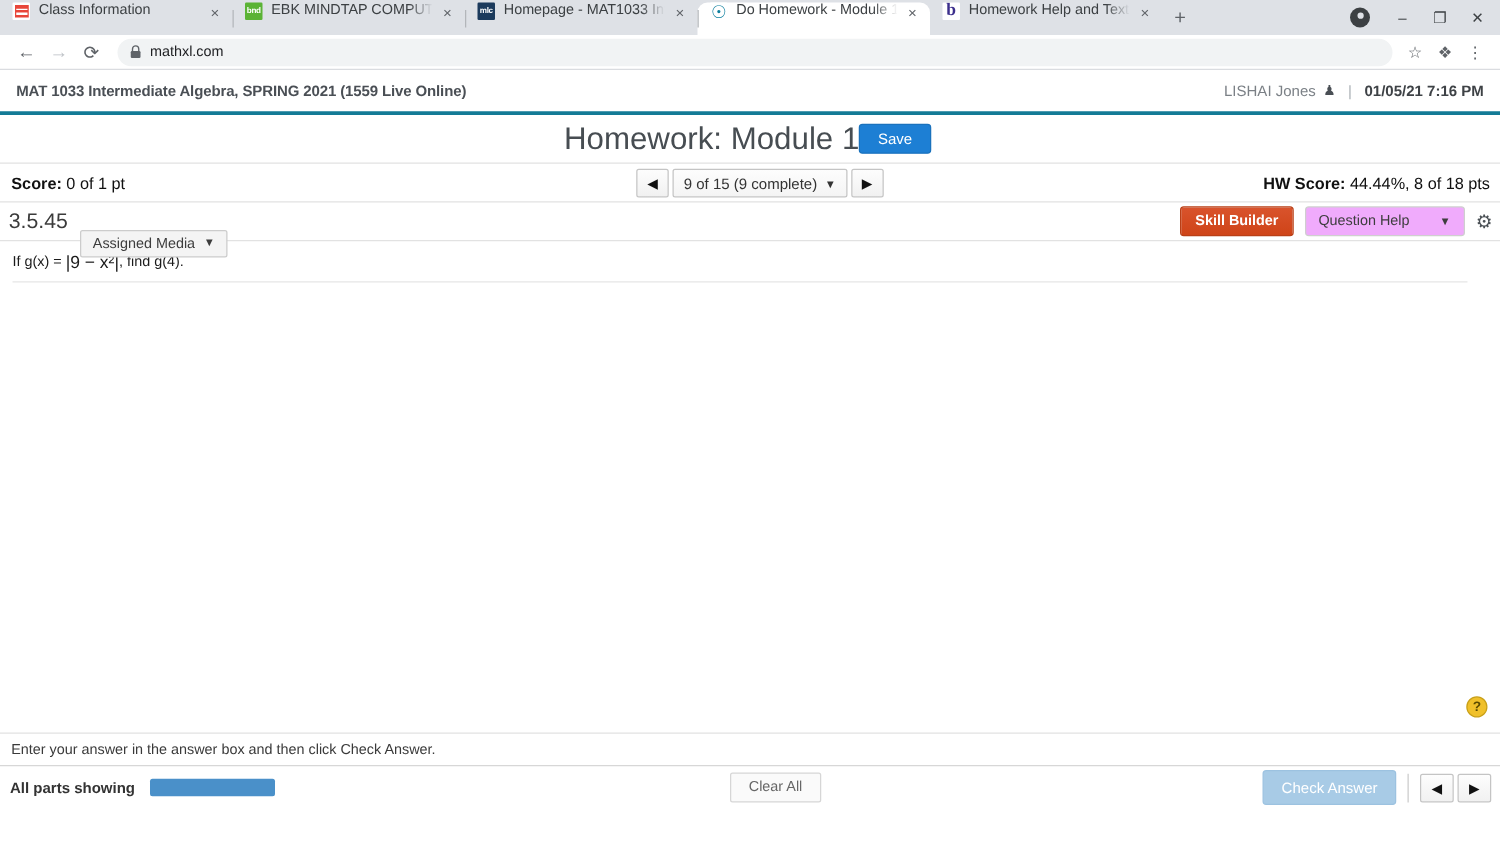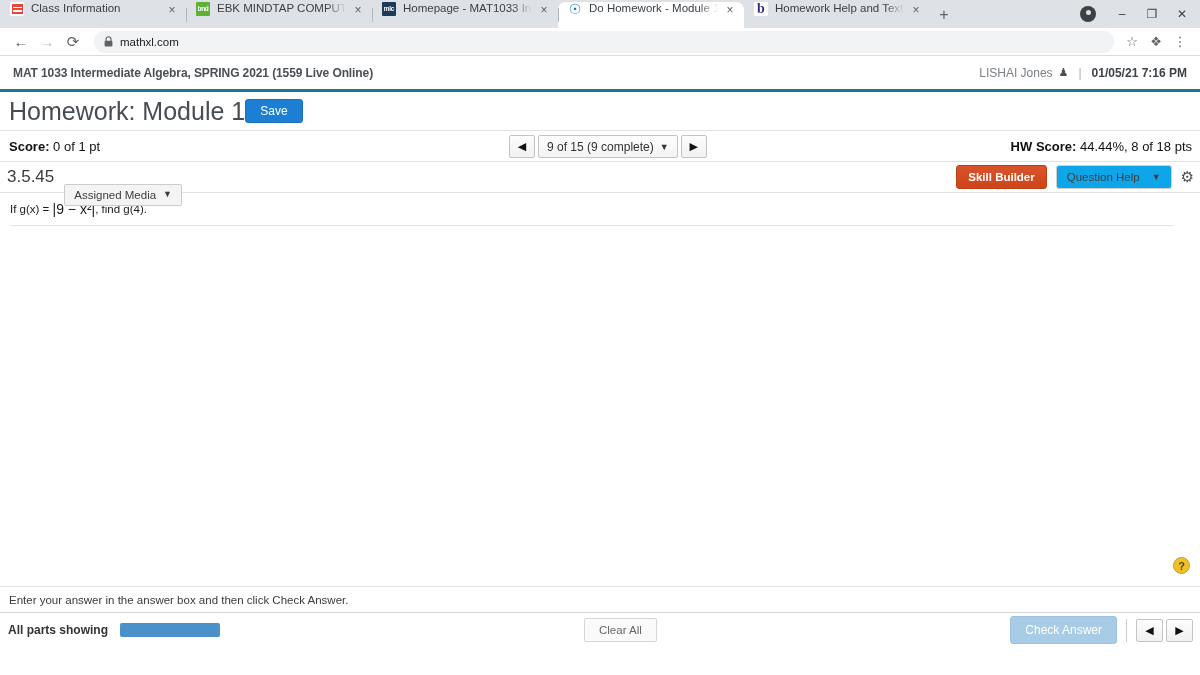--- a/index.html
+++ b/index.html
@@ -157,21 +157,21 @@
   .course-right {
     display:flex; align-items:center; font-size: 12px; color:#6c7278; gap:6px;
   }
   .user-name { color:#7b8086; }
   .person-icon { font-size: 11px; color:#4a4f55; }
   .vert-sep { color:#aab0b5; margin: 0 4px; }
   .datetime { font-weight: bold; color:#3e4246; }
 
   .hw-title-bar {
     height: 39px;
-    display:flex; align-items:center; justify-content:flex-start;
+    display:flex; align-items:center; justify-content:center;
     padding: 0 13px 0 9px;
     border-bottom: 1px solid #e2e2e2;
   }
   .hw-title {
     font-size: 25px; color: #474d52; font-weight: normal;
   }
   .btn-save {
     background:#1d7fd4; color:#fff;
     border: 1px solid #1a72bd;
     border-radius: 3px;
@@ -240,26 +240,26 @@
   }
   .btn-skill {
     background: linear-gradient(#d9532c, #cf4418);
     color: #fff; font-weight: bold;
     font-size: 11.5px;
     border: 1px solid #b93f16;
     border-radius: 3px;
     padding: 5px 11px;
   }
   .btn-qhelp {
-    background: #0ea5e9;
+    background: #f0abfc;
     border: 1px solid #cfcfcf;
     border-radius: 3px;
     font-size: 11.5px; color:#3d3d3d;
     padding: 5px 10px;
-    display:flex; align-items:center; gap: 12px;
+    display:flex; align-items:center; gap: 24px;
   }
   .gear { font-size: 15px; color:#4a5055; }
 
   .q-content { padding: 8px 26px 0 10px; }
   .q-text {
     font-size: 11.5px; color: #1b1b1b;
     padding-bottom: 8px;
     border-bottom: 1px solid #e6e6e6;
   }
   .abs { font-size: 14px; vertical-align: -1px; }

